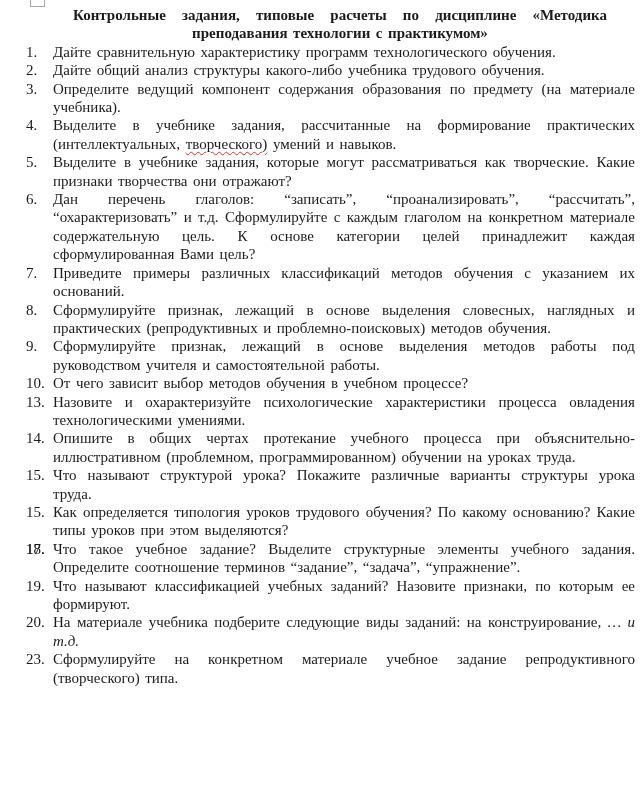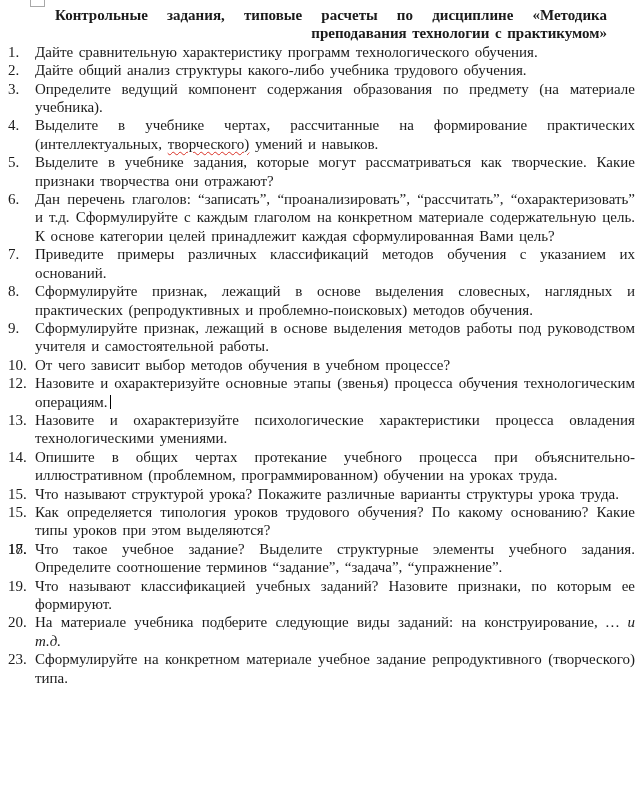--- a/index.html
+++ b/index.html
@@ -6,34 +6,34 @@
   .page {
     position: relative;
     width: 642px;
     height: 800px;
     box-sizing: border-box;
     background: #ffffff;
     color: #1b1b1b;
     font-family: "Liberation Serif", "DejaVu Serif", serif;
     font-size: 15px;
     line-height: 18.4px;
-    padding: 6px 7px 0 8px;
+    padding: 6px 7px 0 26px;
     overflow: hidden;
     word-spacing: 0.12em;
   }
   .artifact {
     position: absolute;
     left: 30px; top: -6px;
     width: 13px; height: 11px;
     border: 1px solid #a8a8a8;
     background: #ffffff;
   }
   .title { font-weight: bold; margin-left: 47px; margin-right: 28px; }
   .title-l1 { text-align: justify; text-align-last: justify; }
-  .title-l2 { text-align: right; }
+  .title-l2 { text-align: center; }
   .li {
     position: relative;
     padding-left: 27px;
     text-align: justify;
     text-align-last: left;
   }
   .li .num {
     position: absolute;
     left: 0; top: 0;
     width: 27px;
@@ -62,28 +62,27 @@
 <div class="page">
   <div class="artifact"></div>
   <div class="title">
     <div class="title-l1">Контрольные задания, типовые расчеты по дисциплине «Методика</div>
     <div class="title-l2">преподавания технологии с практикумом»</div>
   </div>
   <div id="question-list">
       <div class="li"><span class="num">1.</span><span class="txt"><span>Дайте сравнительную характеристику программ технологического обучения.</span></span></div>
       <div class="li"><span class="num">2.</span><span class="txt"><span>Дайте общий анализ структуры какого-либо учебника трудового обучения.</span></span></div>
       <div class="li"><span class="num">3.</span><span class="txt"><span>Определите ведущий компонент содержания образования по предмету (на материале учебника).</span></span></div>
-      <div class="li"><span class="num">4.</span><span class="txt"><span>Выделите в учебнике чертах, рассчитанные на формирование практических (интеллектуальных, </span><span class="spell-error">творческого)</span><span> умений и навыков.</span></span></div>
+      <div class="li"><span class="num">4.</span><span class="txt"><span>Выделите в учебнике задания, рассчитанные на формирование практических (интеллектуальных, </span><span class="spell-error">творческого)</span><span> умений и навыков.</span></span></div>
       <div class="li"><span class="num">5.</span><span class="txt"><span>Выделите в учебнике задания, которые могут рассматриваться как творческие. Какие признаки творчества они отражают?</span></span></div>
       <div class="li"><span class="num">6.</span><span class="txt"><span>Дан перечень глаголов: “записать”, “проанализировать”, “рассчитать”, “охарактеризовать” и т.д. Сформулируйте с каждым глаголом на конкретном материале содержательную цель. К основе категории целей принадлежит каждая сформулированная Вами цель?</span></span></div>
       <div class="li"><span class="num">7.</span><span class="txt"><span>Приведите примеры различных классификаций методов обучения с указанием их оснований.</span></span></div>
       <div class="li"><span class="num">8.</span><span class="txt"><span>Сформулируйте признак, лежащий в основе выделения словесных, наглядных и практических (репродуктивных и проблемно-поисковых) методов обучения.</span></span></div>
       <div class="li"><span class="num">9.</span><span class="txt"><span>Сформулируйте признак, лежащий в основе выделения методов работы под руководством учителя и самостоятельной работы.</span></span></div>
       <div class="li"><span class="num">10.</span><span class="txt"><span>От чего зависит выбор методов обучения в учебном процессе?</span></span></div>
-      <div class="li"><span class="num">12.</span><span class="txt"><span>Назовите и охарактеризуйте основные этапы (звенья) процесса обучения технологическим операциям.</span><span class="caret"></span></span></div>
       <div class="li"><span class="num">13.</span><span class="txt"><span>Назовите и охарактеризуйте психологические характеристики процесса овладения технологическими умениями.</span></span></div>
       <div class="li"><span class="num">14.</span><span class="txt"><span>Опишите в общих чертах протекание учебного процесса при объяснительно-иллюстративном (проблемном, программированном)  обучении на уроках труда.</span></span></div>
       <div class="li"><span class="num">15.</span><span class="txt"><span>Что называют структурой урока? Покажите различные варианты структуры урока труда.</span></span></div>
       <div class="li"><span class="num">15.</span><span class="txt"><span>Как определяется типология уроков трудового обучения? По какому основанию? Какие типы уроков при этом выделяются?</span></span></div>
       <div class="li"><span class="num">17.</span></div>
       <div class="li"><span class="num">18.</span><span class="txt"><span>Что такое учебное задание? Выделите структурные элементы учебного задания. Определите соотношение терминов “задание”, “задача”, “упражнение”.</span></span></div>
       <div class="li"><span class="num">19.</span><span class="txt"><span>Что называют классификацией учебных заданий? Назовите признаки, по которым ее формируют.</span></span></div>
       <div class="li"><span class="num">20.</span><span class="txt"><span>На материале учебника подберите следующие виды заданий: на конструирование, </span><span class="italic">… и т.д.</span></span></div>
       <div class="li"><span class="num">23.</span><span class="txt"><span>Сформулируйте на конкретном материале учебное задание репродуктивного (творческого) типа.</span></span></div>
     </div>

